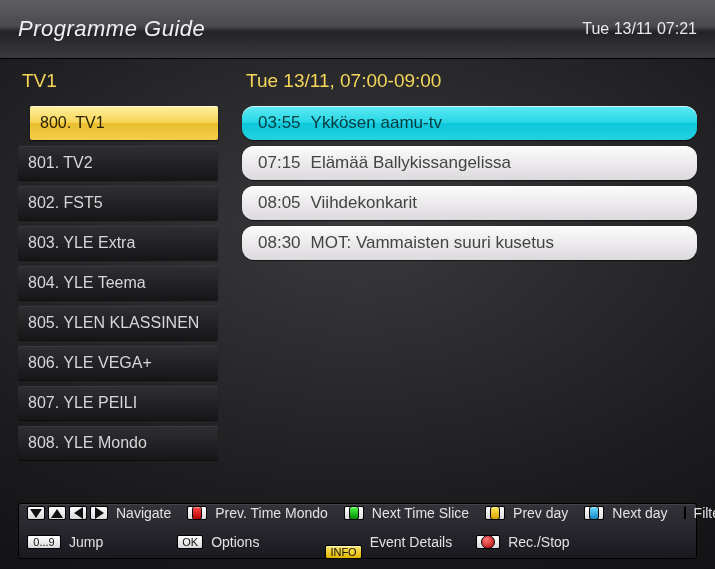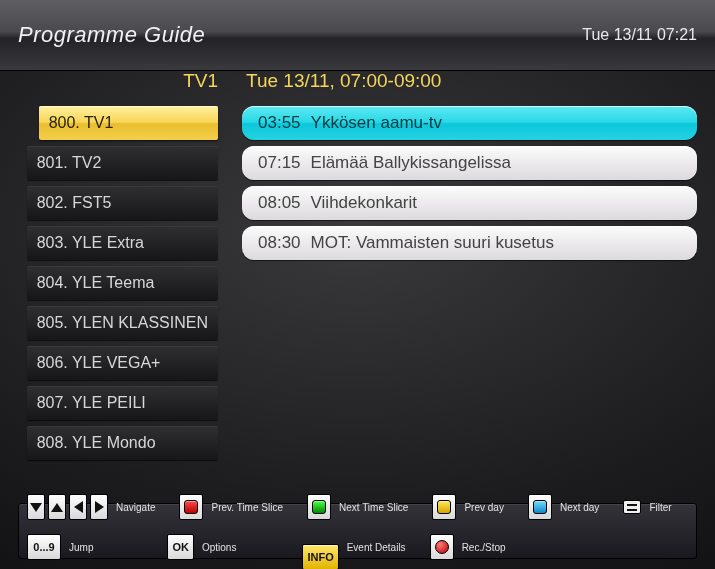--- a/index.html
+++ b/index.html
@@ -1,30 +1,30 @@
 <!DOCTYPE html>
 <html><head>
 <meta charset="utf-8">
 <style>
   * { margin:0; padding:0; box-sizing:border-box; }
   html,body { width:715px; height:569px; font-family:Arial,Helvetica,sans-serif; background:#000; overflow:hidden; }
   .screen { position:relative; width:715px; height:569px;
     background: radial-gradient(ellipse 120% 90% at 50% 40%, #3a3a3d 0%, #1c1b1d 55%, #0a090b 100%);
     color:#ddd; }
   
-  .header { position:relative; height:70px; padding:0 18px;
+  .header { position:relative; height:58px; padding:0 18px;
     background:linear-gradient(to bottom,#5f5e63 0%,#4a494e 45%,#232226 55%,#3a393d 100%);
     display:flex; align-items:center; justify-content:space-between;
     box-shadow:0 1px 0 #000; }
   .header .title { color:#f1f0f2; font-size:22px; font-style:italic; letter-spacing:0.5px; }
   .header .clock { color:#e9e8ea; font-size:16px; font-weight:400;text-align:right; }
   
   .body { position:absolute; top:70px; left:18px; right:18px; bottom:70px; display:flex; gap:24px; }
   .col { display:flex; flex-direction:column; }
-  .col.left { width:200px;align-items:flex-end; }
+  .col.left { width:200px; }
   .col.right { flex:1; }
   .col-header { color:#f5d65b; font-size:19px; font-weight:500; margin:0 0 14px 4px; }
   .channel-list, .prog-list { display:flex; flex-direction:column; gap:6px; }
   .channel-item { height:34px; line-height:34px; padding:0 10px; font-size:16px; color:#d7d6d8;
     background:linear-gradient(to bottom,#2f2e31 0%,#232225 50%,#161518 100%);
     border-radius:2px; cursor:pointer; white-space:nowrap; overflow:hidden; text-overflow:ellipsis;
     box-shadow:inset 0 1px 0 rgba(255,255,255,0.05), 0 1px 1px rgba(0,0,0,0.6); }
   .channel-item.selected {
     background:linear-gradient(to bottom,#fff1a0 0%,#f7d558 48%,#e9be2e 52%,#f3cf4a 100%);
     color:#2a2200; font-weight:500;
@@ -37,24 +37,24 @@
     background:linear-gradient(to bottom,#5fe9f2 0%,#27d7e6 48%,#0cc7da 52%,#25d2e2 100%);
     color:#063b40; }
   .prog-item .time { margin-right:10px; }
   
   .footer { position:absolute; left:18px; right:18px; bottom:10px; height:56px;
     background:linear-gradient(to bottom,#34333a 0%,#1a191f 100%);
     border-radius:3px; border:1px solid #000; padding:4px 8px 2px 8px;
     display:flex; flex-direction:column; justify-content:center; gap:4px;
     box-shadow:inset 0 1px 0 rgba(255,255,255,0.08); }
   .footer-row { display:flex; align-items:center; gap:8px; flex-wrap:nowrap; }
-  .hint { display:flex; align-items:center; gap:5px; color:#e2e1e3; font-size:10px; white-space:nowrap; } .spacer-md{width:8px;}
+  .hint { display:flex; align-items:center; gap:5px; color:#e2e1e3; font-size:14px; white-space:nowrap; } .spacer-md{width:8px;}
   
   .kbox { display:inline-flex; align-items:center; justify-content:center;
-    height:26px; border-radius:2px; font-size:11px; font-weight:700; color:#111;
+    height:14px; border-radius:2px; font-size:11px; font-weight:400; color:#111;
     background:linear-gradient(to bottom,#fff 0%,#d9d8da 100%);
     border:1px solid #000; box-shadow:inset 0 1px 0 rgba(255,255,255,0.6);
     padding:0 4px; min-width:20px; }
   .kbox.wide{min-width:34px;}
   .dot { width:14px; height:14px; border-radius:3px; border:1px solid #000;
     box-shadow:inset 0 1px 0 rgba(255,255,255,0.4); }
   .dot.red{background:linear-gradient(#ff4a4a,#b80000);}
   .dot.green{background:linear-gradient(#4aff4a,#008a00);}
   .dot.yellow{background:linear-gradient(#ffe95a,#d7a400);}
   .dot.blue{background:linear-gradient(#6fdcff,#1088c9);}
@@ -136,21 +136,21 @@
           </span>
       </span>
       <span class="hint">
           <span>Navigate</span>
         </span>
       <span class="spacer-md"></span>
       <span class="kbox">
           <span class="dot red"></span>
         </span>
       <span class="hint">
-          <span>Prev. Time Slice</span>
+          <span>Prev. Time Mondo</span>
         </span>
       <span class="spacer-md"></span>
       <span class="kbox">
           <span class="dot green"></span>
         </span>
       <span class="hint">
           <span>Next Time Slice</span>
         </span>
       <span class="spacer-md"></span>
       <span class="kbox">

